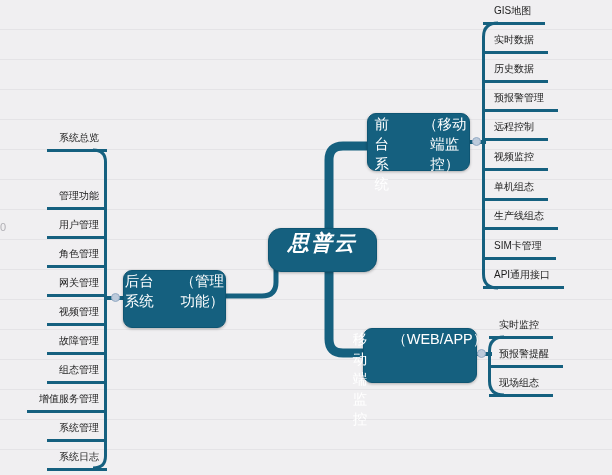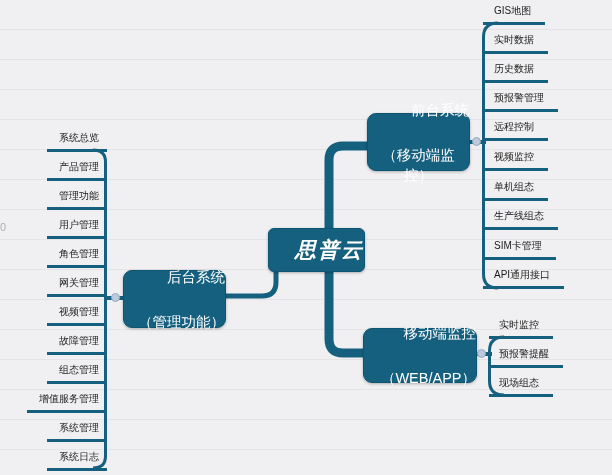--- a/index.html
+++ b/index.html
@@ -25,30 +25,30 @@
   .topic.l { right:505px; padding:0 8px 2px 12px; }
   .topic.r { left:483px;  padding:0 14px 2px 11px; }
   .topic.m { left:489px;  padding:0 14px 2px 10px; }
 
   .node {
     position:absolute; z-index:2; box-sizing:border-box;
     background: var(--node-fill, #15607f);
     border:1px solid var(--node-border, #0e5573);
     color: var(--node-text, #ffffff);
     border-radius:9px;
-    display:flex; flex-direction:column; align-items:flex-end; justify-content:center;
+    display:flex; flex-direction:row; align-items:flex-start; justify-content:center;
     text-align:center; font-size:14.5px; line-height:1.38;
     box-shadow:0 1px 3px rgba(0,0,0,.28);
     gap:25px;
   }
   #node-backend  { left:123px; top:270px; width:103px; height:58px; }
   #node-frontend { left:367px; top:113px; width:103px; height:58px; }
   #node-mobile   { left:363px; top:328px; width:114px; height:55px; }
   #node-center   {
-    left:268px; top:228px; width:97px; height:44px; border-radius:6px;
+    left:268px; top:228px; width:109px; height:44px; border-radius:13px;
     font-family:"DejaVu Serif","Liberation Serif",serif;
     font-style:italic; font-weight:bold; font-size:21px; letter-spacing:2px;
   }
 
   .dot {
     position:absolute; z-index:3; width:9px; height:9px; border-radius:50%;
     box-sizing:border-box;
     background: var(--dot-fill, #bccadb);
     border:1px solid var(--dot-border, #95abc4);
   }
@@ -90,21 +90,20 @@
   <div class="node" id="node-mobile">
     <span>移动端监控</span>
     <span>（WEB/APP）</span>
   </div>
 
   <div class="dot" id="dot-backend"></div>
   <div class="dot" id="dot-frontend"></div>
   <div class="dot" id="dot-mobile"></div>
 
   <div class="topic l" style="top:129px">系统总览</div>
-  <div class="topic l" style="top:158px">产品管理</div>
   <div class="topic l" style="top:187px">管理功能</div>
   <div class="topic l" style="top:216px">用户管理</div>
   <div class="topic l" style="top:245px">角色管理</div>
   <div class="topic l" style="top:274px">网关管理</div>
   <div class="topic l" style="top:303px">视频管理</div>
   <div class="topic l" style="top:332px">故障管理</div>
   <div class="topic l" style="top:361px">组态管理</div>
   <div class="topic l" style="top:390px">增值服务管理</div>
   <div class="topic l" style="top:419px">系统管理</div>
   <div class="topic l" style="top:448px">系统日志</div>

